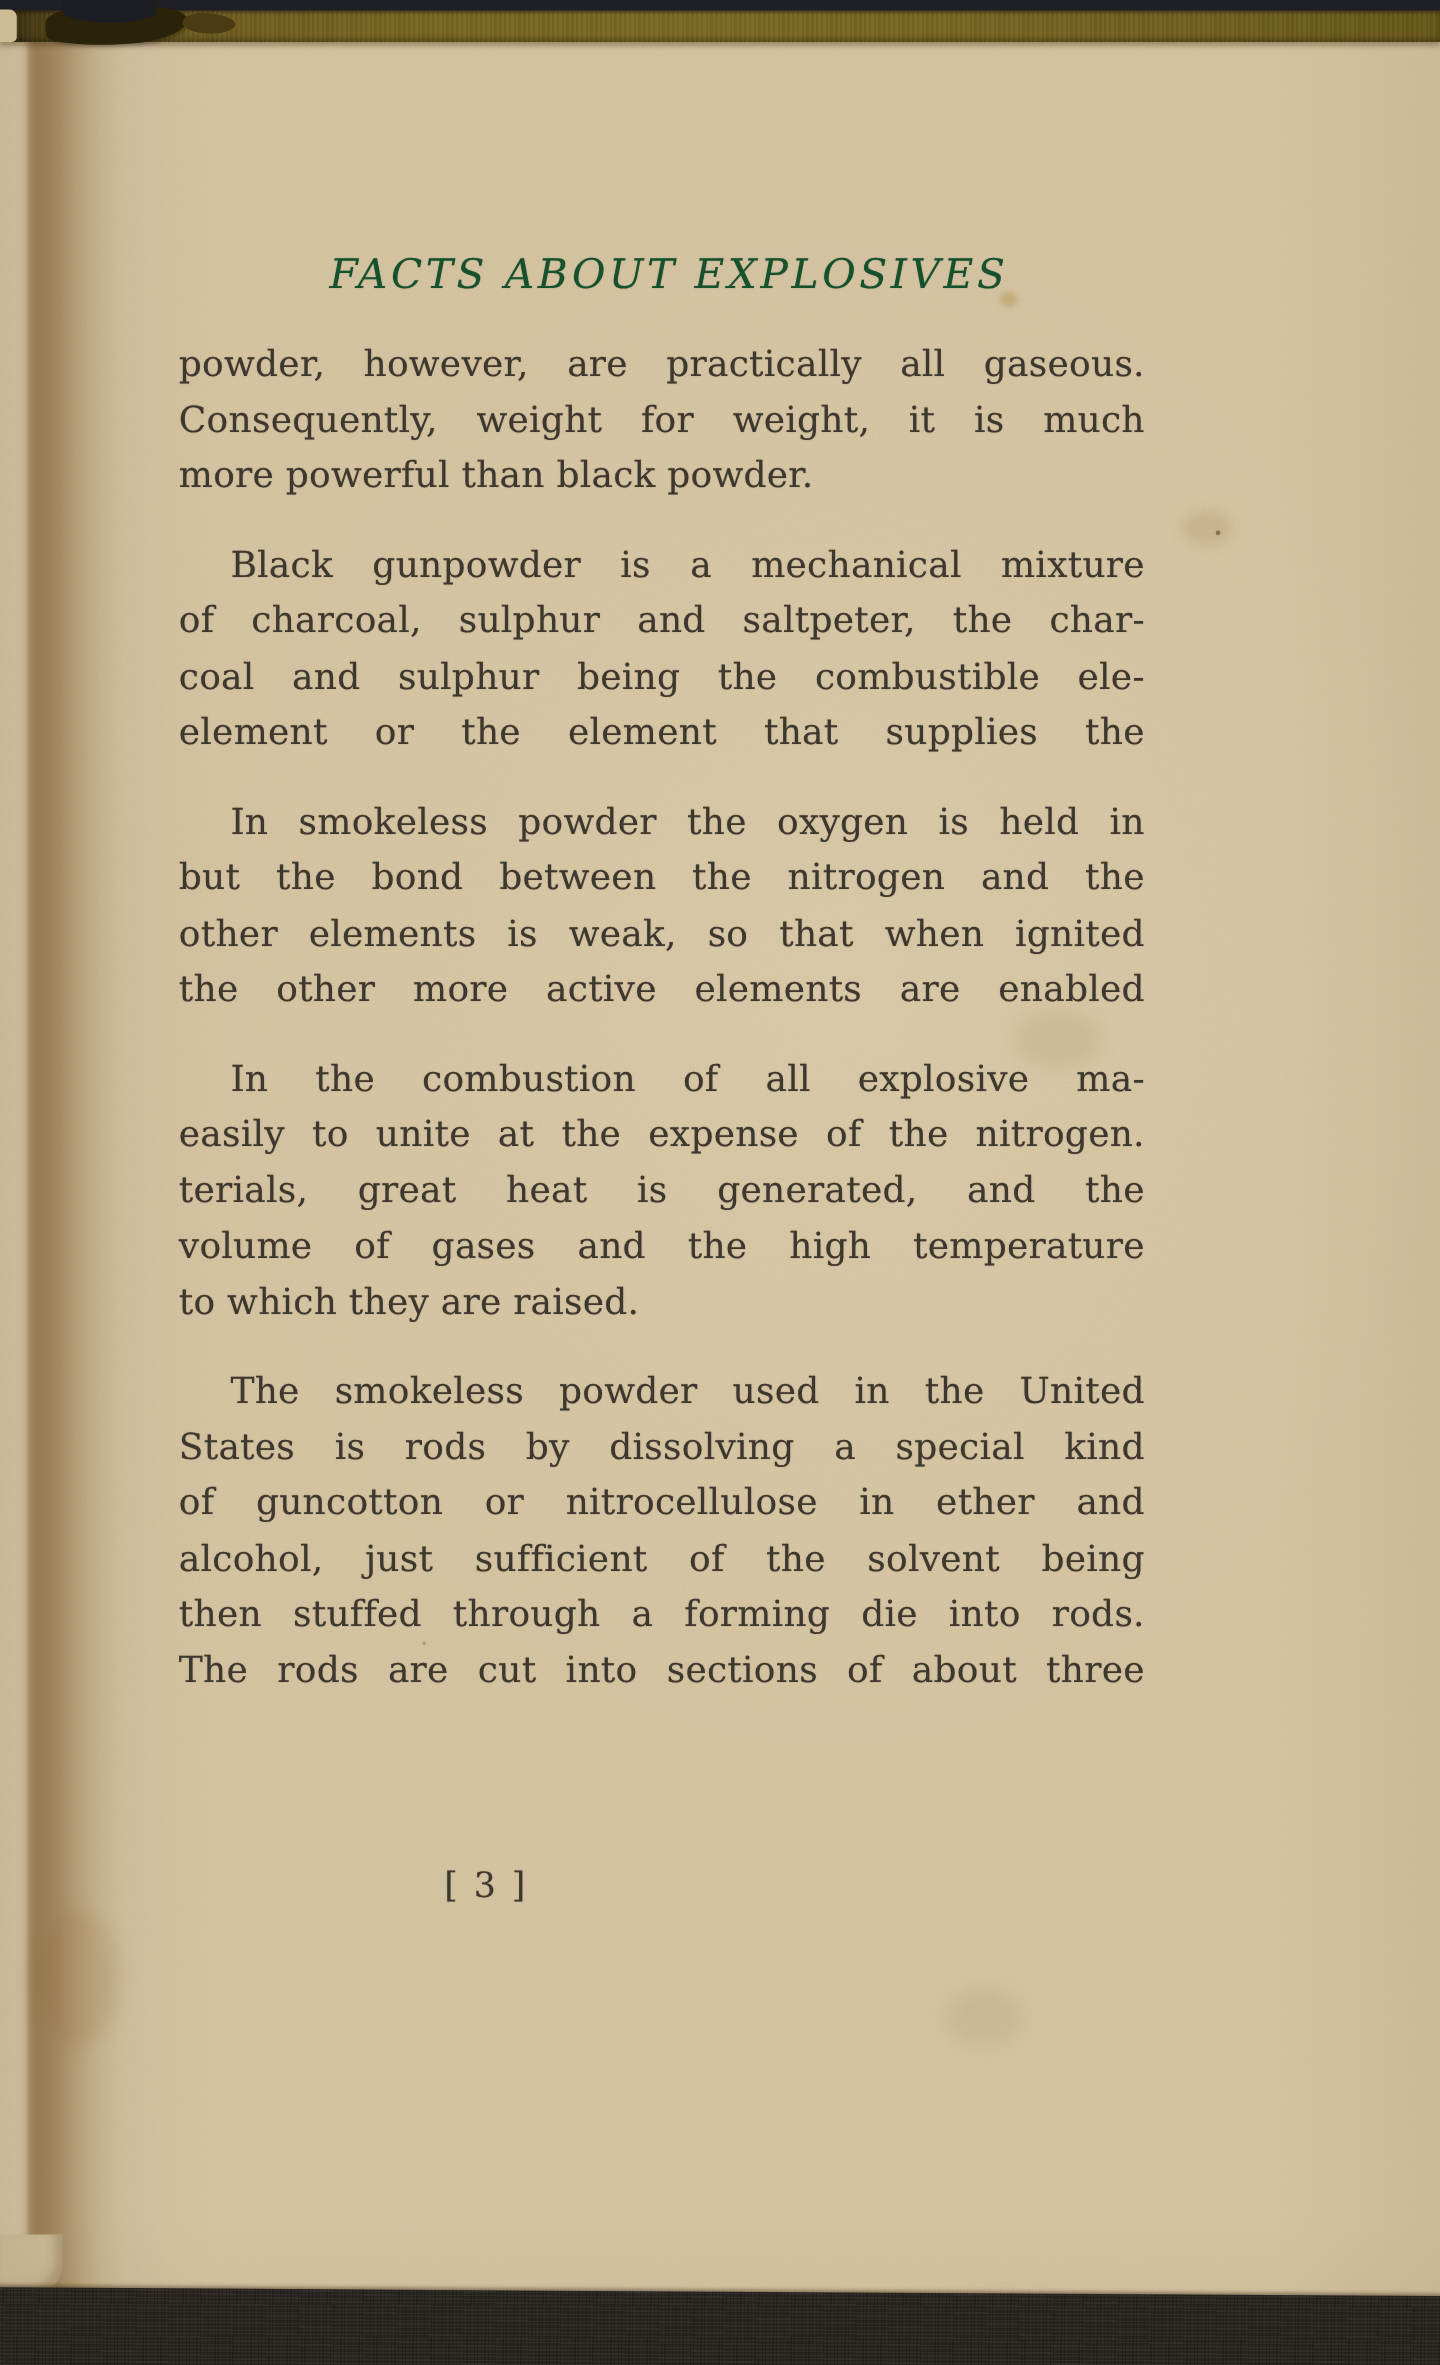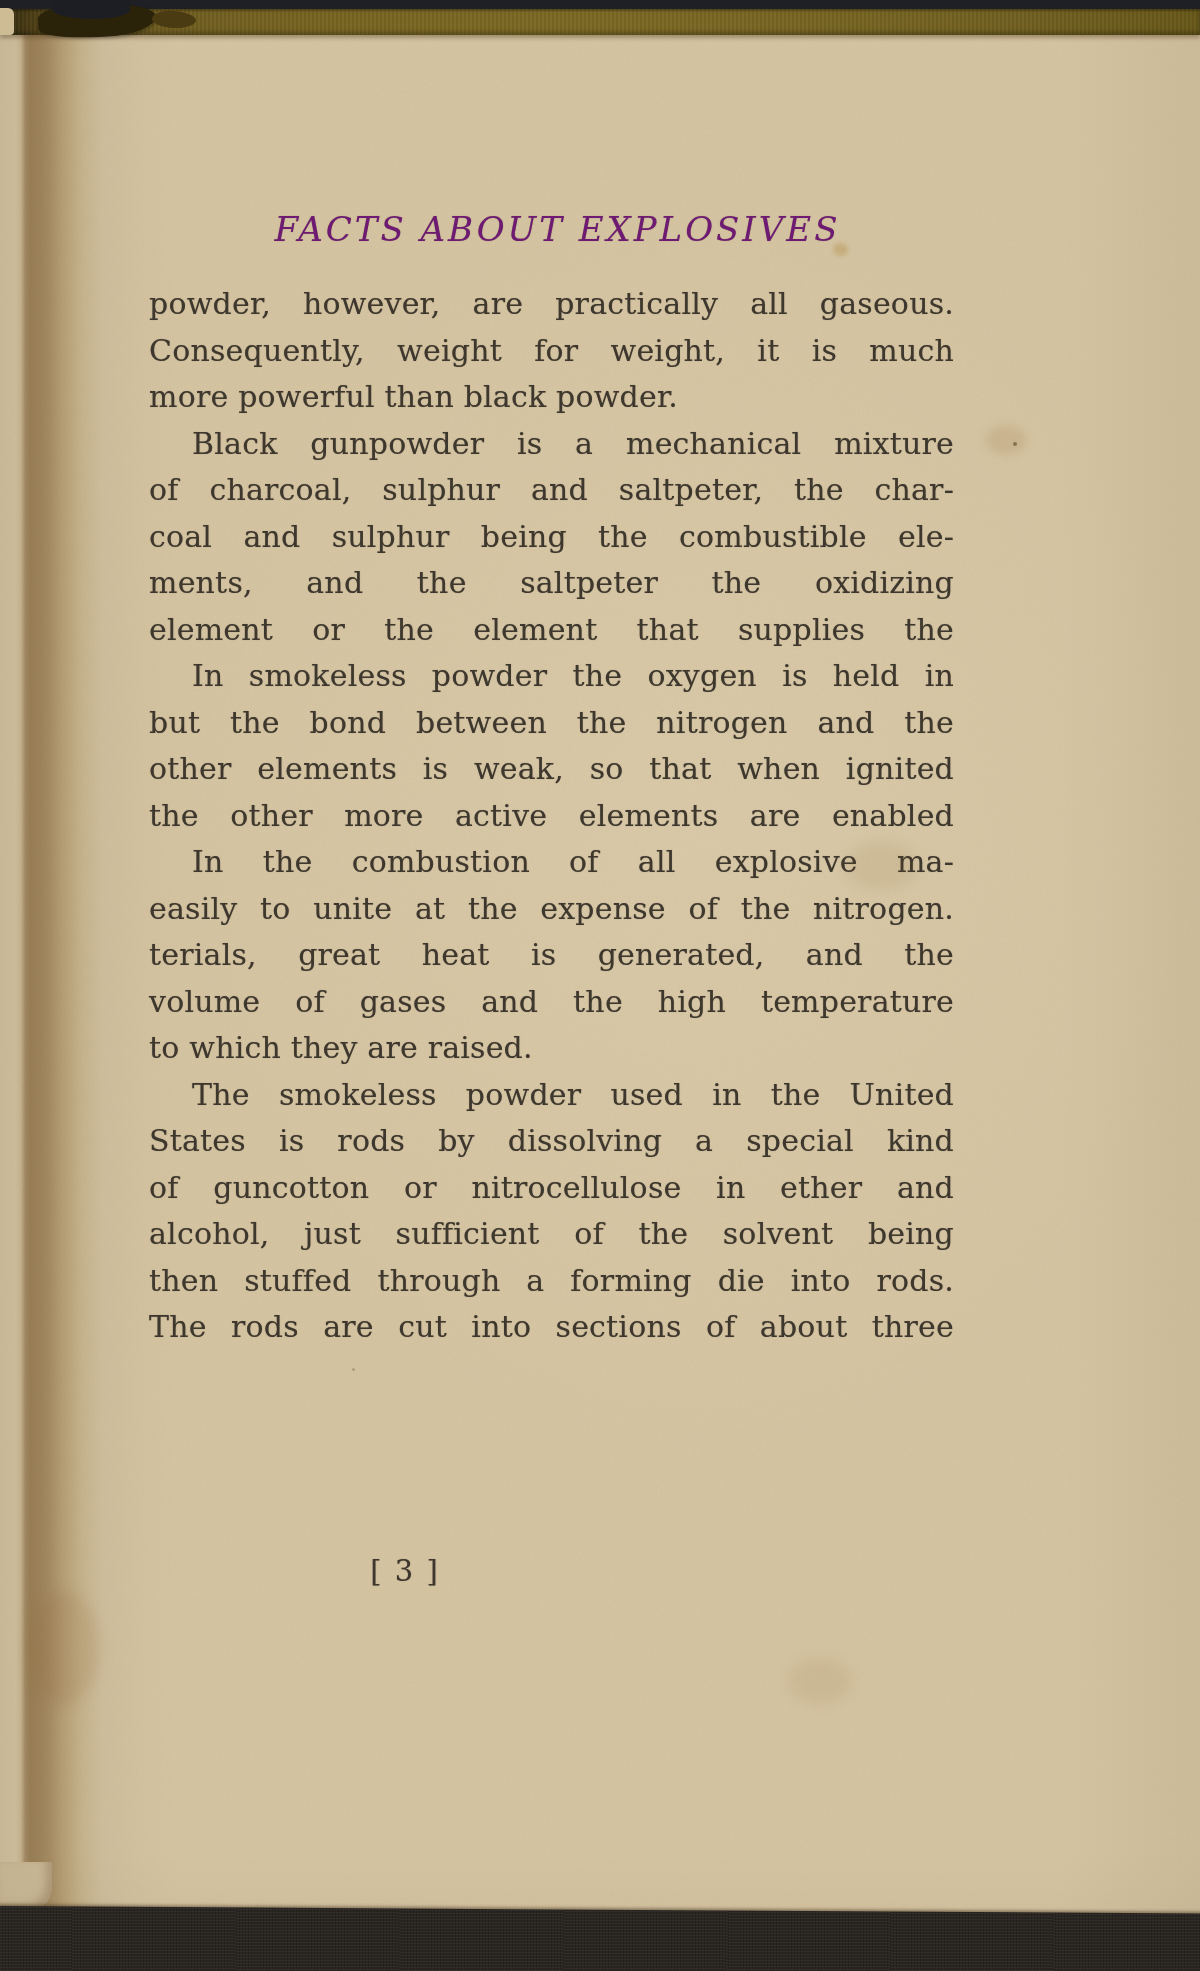--- a/index.html
+++ b/index.html
@@ -91,34 +91,34 @@
     background:#d3c2a0;border-radius:0 0 22px 6px;
     box-shadow:inset -6px -4px 8px rgba(120,95,60,0.35);
   }
   
   .title{
     position:absolute;left:155px;top:207px;width:805px;
     text-align:center;
     font-size:34px;line-height:44px;
     font-style:italic;
     letter-spacing:3px;
-    color:#701a75;
+    color:#14532d;
     text-shadow:0 0 1px rgba(69,61,49,0.45);
     white-space:nowrap;
   }
   .body-text{
     position:absolute;left:149px;top:281px;width:805px;
     font-size:30px;line-height:46.5px;
     color:var(--ink);
     text-shadow:0 0 1px rgba(62,56,46,0.40);
     letter-spacing:0.2px;
   }
   .body-text .line{white-space:normal;}
   .body-text .line.just{text-align:justify;text-align-last:justify;}
-  .body-text .line.indent{text-indent:43px;}
+  .body-text .line.indent{text-indent:43px;margin-top:28px;}
   .folio{
     position:absolute;left:155px;top:1551px;width:500px;
     text-align:center;
     font-size:29px;line-height:40px;
     color:var(--ink);
     text-shadow:0 0 1px rgba(62,56,46,0.40);
     letter-spacing:2px;
   }
   
   .stain{position:absolute;border-radius:50%;pointer-events:none;}
@@ -145,21 +145,20 @@
 
   <div class="title">FACTS ABOUT EXPLOSIVES</div>
 
   <div class="body-text">
       <div class="line just">powder, however, are practically all gaseous.</div>
       <div class="line just">Consequently, weight for weight, it is much</div>
       <div class="line">more powerful than black powder.</div>
       <div class="line just indent">Black gunpowder is a mechanical mixture</div>
       <div class="line just">of charcoal, sulphur and saltpeter, the char-</div>
       <div class="line just">coal and sulphur being the combustible ele-</div>
-      <div class="line just">ments, and the saltpeter the oxidizing</div>
       <div class="line just">element or the element that supplies the</div>
       <div class="line just indent">In smokeless powder the oxygen is held in</div>
       <div class="line just">but the bond between the nitrogen and the</div>
       <div class="line just">other elements is weak, so that when ignited</div>
       <div class="line just">the other more active elements are enabled</div>
       <div class="line just indent">In the combustion of all explosive ma-</div>
       <div class="line just">easily to unite at the expense of the nitrogen.</div>
       <div class="line just">terials, great heat is generated, and the</div>
       <div class="line just">volume of gases and the high temperature</div>
       <div class="line">to which they are raised.</div>

